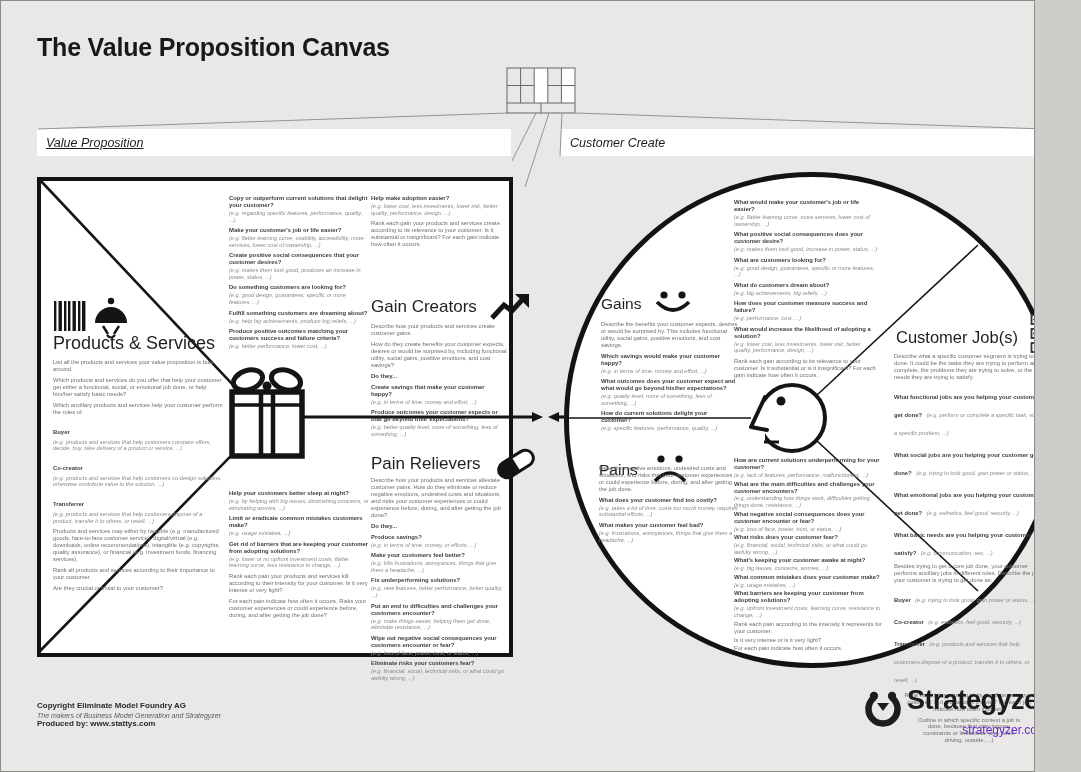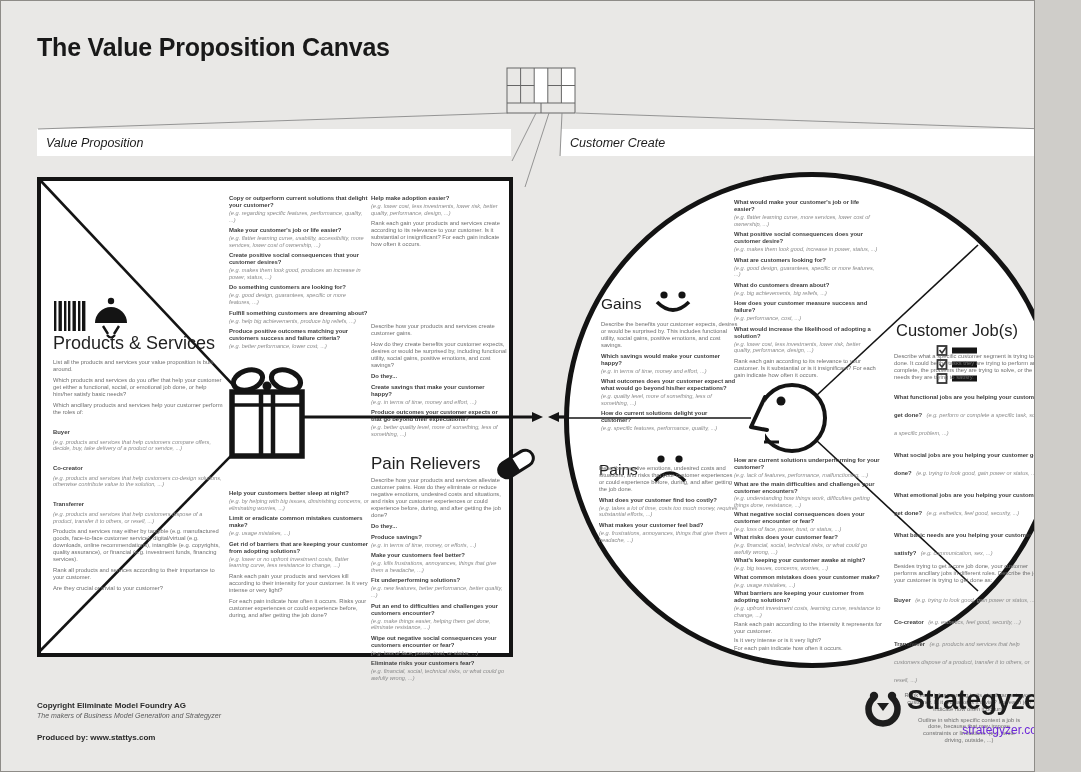--- a/index.html
+++ b/index.html
@@ -2,40 +2,40 @@
 <html><head>
 <meta charset="utf-8">
 <style>
   html,body{margin:0;padding:0;background:#cfcdc9;}
   #poster{position:relative;width:1035px;height:772px;background:#e9e8e6;border:1px solid #8e8c88;
           font-family:"Liberation Sans",sans-serif;overflow:hidden;box-sizing:border-box;}
   .abs{position:absolute;}
   .title{left:36px;top:32px;font-size:25px;font-weight:bold;color:#191919;letter-spacing:-0.2px;z-index:4;}
   .bar{position:absolute;top:128px;height:27px;background:#ffffff;display:flex;align-items:center;
        font-style:italic;font-size:12.5px;color:#1c1c1c;padding-left:9px;box-sizing:border-box;z-index:2;}
-  .bar.vp{left:36px;width:474px;}
+  .bar.vp{left:36px;width:474px;text-decoration:underline;}
   .bar.cs{left:560px;width:485px;}
   .square{left:36px;top:176px;width:468px;height:472px;border:4px solid #131313;background:#ffffff;z-index:1;}
   .circle{left:563px;top:171px;width:486px;height:486px;border:5px solid #131313;border-radius:50%;background:#ffffff;z-index:1;}
   svg.overlay{position:absolute;left:0;top:0;z-index:3;}
   .txt{position:absolute;z-index:4;}
   .sec-head{display:flex;align-items:center;gap:12px;color:#1f1f1f;white-space:nowrap;}
-  .h-ps{font-size:18px;} .h-gc,.h-pr{font-size:17px;} .h-gain,.h-pain{font-size:15.5px;} .h-jobs{font-size:16.5px;flex-direction:column;}
+  .h-ps{font-size:18px;} .h-gc,.h-pr{font-size:17px;} .h-gain,.h-pain{font-size:15.5px;} .h-jobs{font-size:16.5px;}
   .list .item{margin-bottom:4px;}
   .list.tight .item{margin-bottom:2px;}
   .q{font-size:5.9px;font-weight:bold;color:#3d3d3d;line-height:1.18;}
   .eg{font-size:5.6px;font-style:italic;color:#8a8a8a;line-height:1.18;margin-top:1px;}
   .p{font-size:5.8px;color:#6e6e6e;line-height:1.2;}
   .lab{font-size:5.9px;font-weight:bold;color:#3d3d3d;line-height:1.2;}
   .eg-in{font-size:5.6px;font-style:italic;color:#8a8a8a;line-height:1.2;}
   .jobs-foot1{width:138px;margin:6px auto 0;text-align:center;}
   .jobs-foot2{width:108px;margin:4px auto 0;text-align:center;}
   .f1{font-size:8px;font-weight:bold;color:#2a2a2a;}
   .f2{font-size:7px;font-style:italic;color:#5a5a5a;margin-top:2px;}
-  .f3{font-size:8px;font-weight:bold;color:#2a2a2a;margin-top:14px;}
+  .f3{font-size:8px;font-weight:bold;color:#2a2a2a;margin-top:0;}
   .brand{left:906px;top:684px;font-size:27px;font-weight:bold;color:#1b1b1b;letter-spacing:-0.5px;z-index:4;}
   .brand-url{left:860px;top:722px;width:186px;text-align:right;font-size:12px;color:#6d28d9;z-index:4;}
 </style>
 </head>
 <body>
 
 <div id="poster">
 
   <div class="abs title">The Value Proposition Canvas</div>
 
@@ -222,20 +222,27 @@
         <div class="q">Help make adoption easier?</div>
         <div class="eg">(e.g. lower cost, less investments, lower risk, better quality, performance, design, ...)</div>
 
       </div>
       <div class="item">
 
         <div class="p">Rank each gain your products and services create according to its relevance to your customer. Is it substantial or insignificant? For each gain indicate how often it occurs.</div>
       </div>
     </div>
 
+  <div class="txt sec-head h-gc" style="left:370px;top:291px;">
+    <span>Gain Creators</span>
+    <svg width="42" height="30" viewBox="0 0 42 30">
+      <polyline points="3,26 15,13 23,19 33,8" fill="none" stroke="#141414" stroke-width="5"></polyline>
+      <polygon points="26,2 40,2 40,16" fill="#141414"></polygon>
+    </svg>
+  </div>
   <div class="txt list" style="left:370px;top:322px;width:136px;">
 
   <div class="item">
 
         <div class="p">Describe how your products and services create customer gains.</div>
       </div>
       <div class="item">
 
         <div class="p">How do they create benefits your customer expects, desires or would be surprised by, including functional utility, social gains, positive emotions, and cost savings?</div>
       </div>

